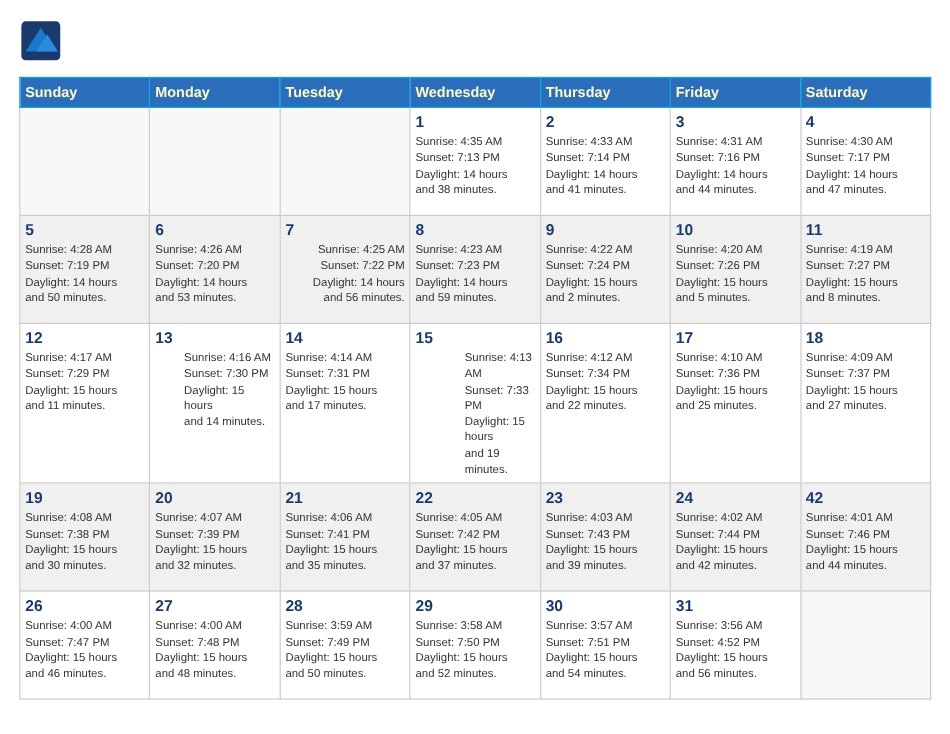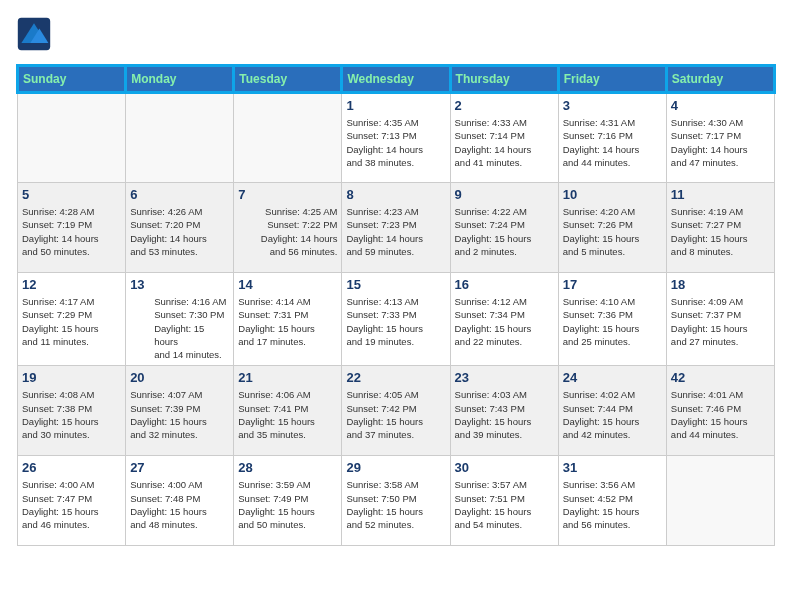--- a/index.html
+++ b/index.html
@@ -42,26 +42,26 @@
       font-size: 16px;
       color: #333;
     }
     table {
       width: 100%;
       border-collapse: collapse;
       table-layout: fixed;
     }
     .day-header {
       background: #2a6ebb;
-      color: #86efac;
+      color: #fef9c3;
       font-size: 12px;
       font-weight: bold;
       padding: 5px 4px;
       text-align: left;
-      border: 3px solid #0ea5e9;
+      border: 1px solid #0ea5e9;
     }
     .cal-cell {
       vertical-align: top;
       border: 1px solid #ccc;
       padding: 4px 4px;
       font-size: 10px;
       color: #333;
       height: 90px;
       background: #fff;
     }
@@ -219,21 +219,21 @@
         </td>
         <td class="cal-cell">
           <div class="day-num">14</div>
           <div class="cell-info" style="white-space: pre-line;">Sunrise: 4:14 AM
 Sunset: 7:31 PM
 Daylight: 15 hours
 and 17 minutes.</div>
         </td>
         <td class="cal-cell">
           <div class="day-num">15</div>
-          <div class="cell-info" style="white-space: pre-line;">Sunrise: 4:13 AM
+          <div class="cell-info" style="white-space: pre-line; margin-left: 41px;">Sunrise: 4:13 AM
 Sunset: 7:33 PM
 Daylight: 15 hours
 and 19 minutes.</div>
         </td>
         <td class="cal-cell">
           <div class="day-num">16</div>
           <div class="cell-info" style="white-space: pre-line;">Sunrise: 4:12 AM
 Sunset: 7:34 PM
 Daylight: 15 hours
 and 22 minutes.</div>

